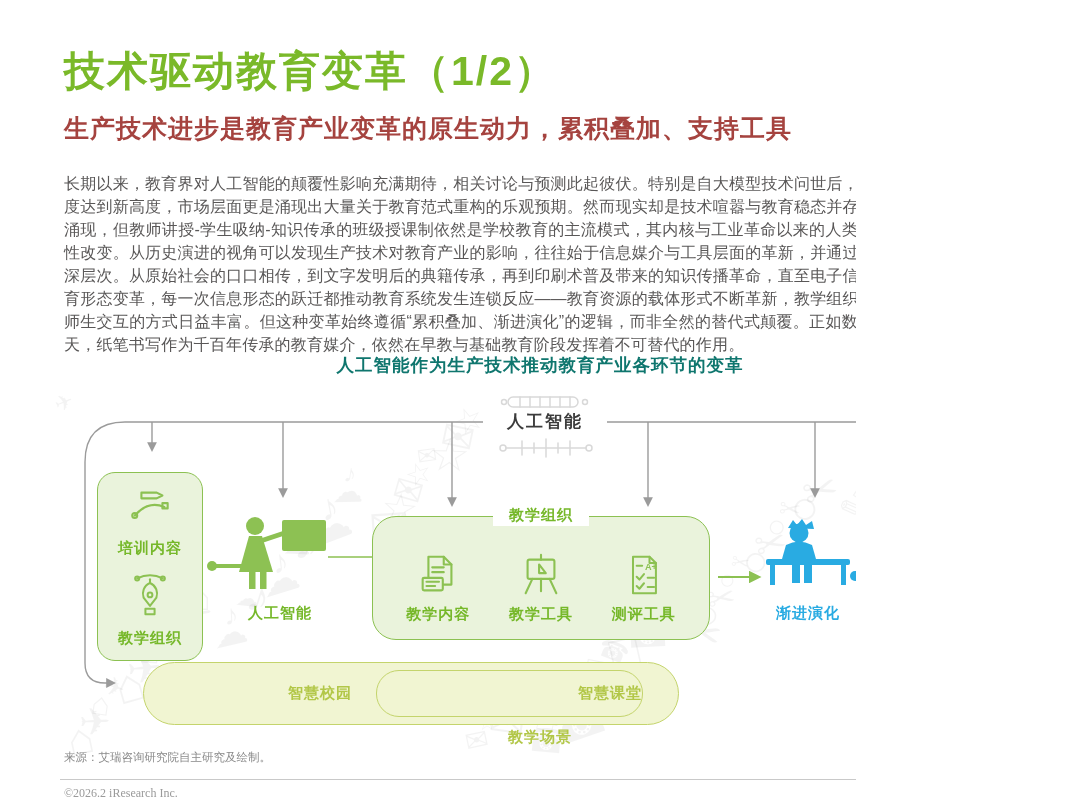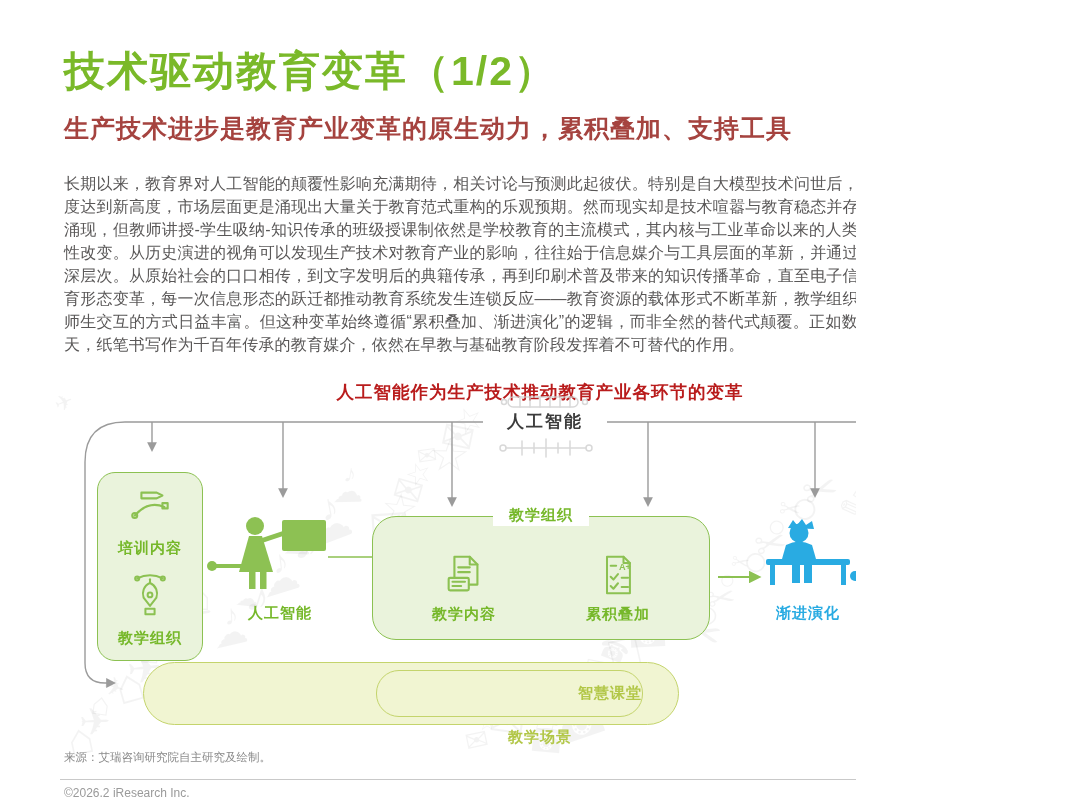--- a/index.html
+++ b/index.html
@@ -18,22 +18,22 @@
   .logo-dot{position:absolute;left:7px;top:-4px;width:6px;height:6px;border-radius:50%;
          background:#145f63;}
   .logo-cn{margin-top:4px;color:#8a8a8a;font-size:14px;letter-spacing:12px;
          text-align:right;white-space:nowrap;padding-left:10px;font-family:Liberation Mono, monospace;}
 
   
   .para{position:absolute;left:64px;top:172px;width:957px;font-size:16px;line-height:23px;
         color:#595757;text-align:justify;letter-spacing:0.2px;}
 
   
-  .dia-title{position:absolute;left:0;top:380px;width:1080px;text-align:center;
-        font-size:17.5px;font-weight:bold;color:#b91c1c;letter-spacing:1px;}
+  .dia-title{position:absolute;left:0;top:353px;width:1080px;text-align:center;
+        font-size:17.5px;font-weight:bold;color:#0f766e;letter-spacing:1px;}
   .doodle-layer{position:absolute;left:55px;top:390px;width:970px;height:372px;
         overflow:hidden;z-index:0;}
   .doodle{position:absolute;color:#000;opacity:0.045;}
   .wires{position:absolute;left:60px;top:395px;z-index:1;}
 
   .ai-label{position:absolute;left:483px;top:410px;width:124px;text-align:center;z-index:3;
         background:#fff;font-size:17px;font-weight:bold;color:#3c3c3c;letter-spacing:2px;}
   .ai-sketch{position:absolute;z-index:2;opacity:.8;}
 
   .gbox{position:absolute;background:#eaf3dc;border:1.6px solid #8cc152;z-index:2;}
@@ -62,21 +62,21 @@
         display:flex;align-items:center;justify-content:flex-end;}
   .pill-campus-label{position:absolute;left:240px;top:662px;width:160px;height:61px;
         line-height:61px;text-align:center;z-index:3;}
   .pill-right{left:696px;top:662px;width:252px;height:61px;border-radius:32px;
         display:flex;align-items:center;justify-content:center;}
   .scene-caption{position:absolute;left:0;top:728px;width:1080px;text-align:center;z-index:2;}
 
   
   .source{position:absolute;left:64px;top:750px;font-size:11.5px;color:#8a8a8a;z-index:4;}
   .divider{position:absolute;left:60px;top:779px;width:962px;border-top:1px solid #c9c9c9;}
-  .copyright{position:absolute;left:64px;top:786px;font-size:12px;color:#9a9a9a;}
+  .copyright{position:absolute;left:64px;top:786px;font-size:12px;color:#9a9a9a;font-family:Liberation Serif, serif;}
   .website{position:absolute;left:0;top:786px;width:1022px;text-align:right;font-size:12px;color:#9a9a9a;}
   .page-no{position:absolute;left:1040px;top:784px;font-size:14px;color:#777;}
 
   svg .st{fill:none;stroke:#8cc152;stroke-width:2.2;stroke-linecap:round;stroke-linejoin:round;}
   svg .stb{fill:none;stroke:#29abe2;stroke-width:2.2;stroke-linecap:round;stroke-linejoin:round;}
 </style>
 </head>
 <body>
 
 <div id="page">
@@ -267,31 +267,42 @@
             <path d="M14 5 h16 l8 8 v21 h-24 z"></path>
             <path d="M30 5 v8 h8"></path>
             <path d="M18 16 h12 M18 21 h12"></path>
             <rect x="8" y="27" width="21" height="13" rx="1.5" fill="#eaf3dc"></rect>
             <path d="M12 31 h13 M12 35.5 h9"></path>
           </g>
         </svg>
         <div class="lbl-g">教学内容</div>
       </div>
       <div class="org-item">
+        <svg width="46" height="46" viewBox="0 0 48 48">
+          <g class="st">
+            <path d="M24 3 v5"></path>
+            <rect x="10" y="8" width="28" height="20" rx="2"></rect>
+            <path d="M24 28 v13 M15 28 l-7 15 M33 28 l7 15"></path>
+            <path d="M22 13 l7 9 h-7 z"></path>
+          </g>
+        </svg>
+        <div class="lbl-g">教学工具</div>
+      </div>
+      <div class="org-item">
         <svg width="44" height="46" viewBox="0 0 48 48">
           <g class="st">
             <path d="M12 4 h18 l7 7 v33 h-25 z"></path>
             <path d="M30 4 v7 h7"></path>
             <path d="M16 26 l3 3 l5 -6 M28 27 h7"></path>
             <path d="M16 36 l3 3 l5 -6 M28 37 h7"></path>
             <path d="M16 14 h6"></path>
           </g>
           <text x="25" y="19" font-size="10" font-weight="bold" fill="#8cc152" stroke="none">A+</text>
         </svg>
-        <div class="lbl-g">累积叠加</div>
+        <div class="lbl-g">测评工具</div>
       </div>
     </div>
   </div>
 
   <svg class="fig" style="left:764px;top:518px" width="88" height="74" viewBox="0 0 88 74">
     <g fill="#29abe2">
       <path d="M24 10 l5 -8 l4 5 l5 -6 l4 6 l6 -4 l2 8 z"></path>
       <circle cx="35" cy="15" r="9.5"></circle>
       <path d="M22 27 q13 -7 26 0 l4 14 h-34 z"></path>
       <rect x="2" y="41" width="84" height="6" rx="2"></rect>
@@ -328,20 +339,21 @@
           <rect x="20.5" y="3" width="7" height="31"></rect>
           <path d="M20.5 34 L24 42 L27.5 34"></path>
           <path d="M20.5 8 h7"></path>
         </g>
       </g>
     </svg>
     <div class="lbl-b">学习工具</div>
   </div>
 
   <div class="pill pill-outer"></div>
+  <div class="pill-label pill-campus-label">智慧校园</div>
   <div class="pill pill-inner">
     <span class="pill-label">智慧课堂</span>
   </div>
   <div class="scene-caption pill-label">教学场景</div>
 
   <div class="source">来源：艾瑞咨询研究院自主研究及绘制。</div>
   <div class="divider"></div>
   <div class="copyright">©2026.2 iResearch Inc.</div>
   <div class="page-no">6</div>
 

